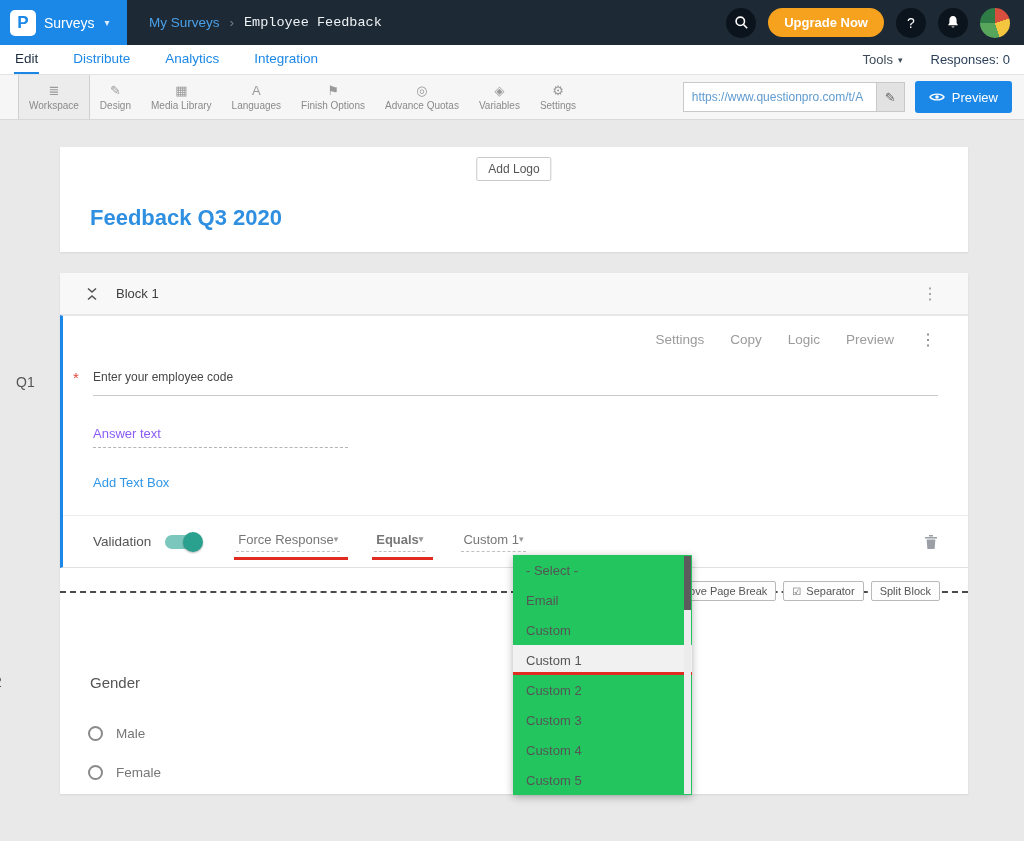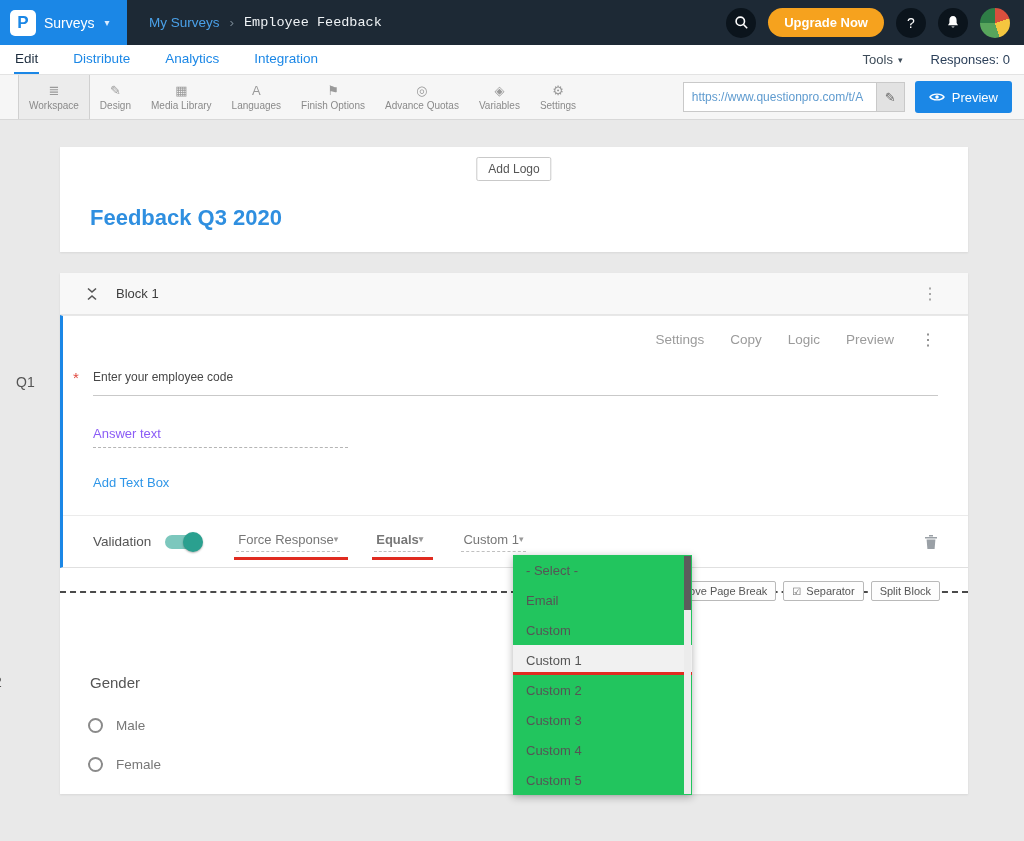--- a/index.html
+++ b/index.html
@@ -107,21 +107,21 @@
   .page-break { position:relative; height:46px; background:#fff; }
   .pb-line { position:absolute; left:0; right:0; top:23px; border-top:2px dashed #4a4a4a; }
   .pb-buttons { position:absolute; right:28px; top:13px; display:flex; gap:7px; }
   .pb-btn { background:#fdfdfd; border:1px solid #b9b9b9; border-radius:2px; font-size:11px; color:#555;
             padding:3px 8px; display:flex; align-items:center; gap:5px; cursor:pointer; }
   .pb-icon { font-size:10px; color:#666; }
 
   .q2-area { position:relative; height:180px; padding:60px 30px 0 30px; }
   .q2-title { font-size:15px; color:#555; }
   .radio-row { display:flex; align-items:center; gap:13px; margin-left:-2px; }
-  .radio-row.first { margin-top:27px; }
+  .radio-row.first { margin-top:35px; }
   .radio-row.second { margin-top:24px; }
   .radio { width:15px; height:15px; border:2px solid #8a8a8a; border-radius:50%; background:#fff; cursor:pointer; }
   .radio-label { font-size:13.5px; color:#777; }
 </style>
 </head>
 <body>
 
 <div class="app">
 
   <header class="topbar">

